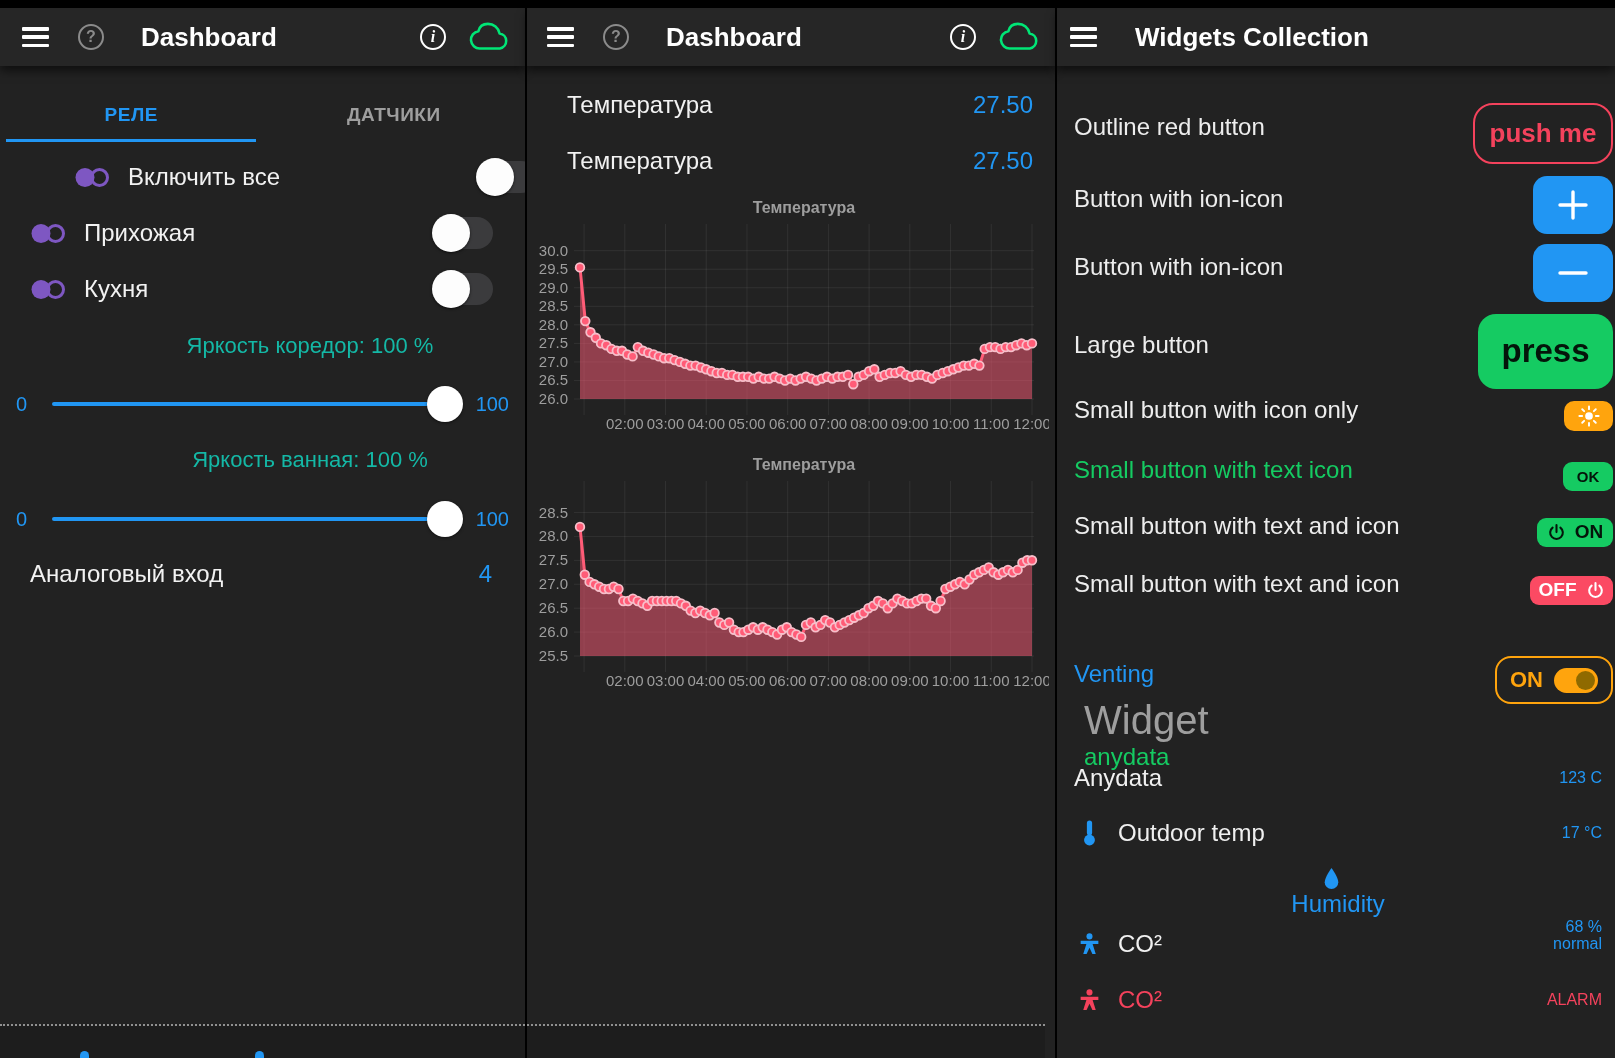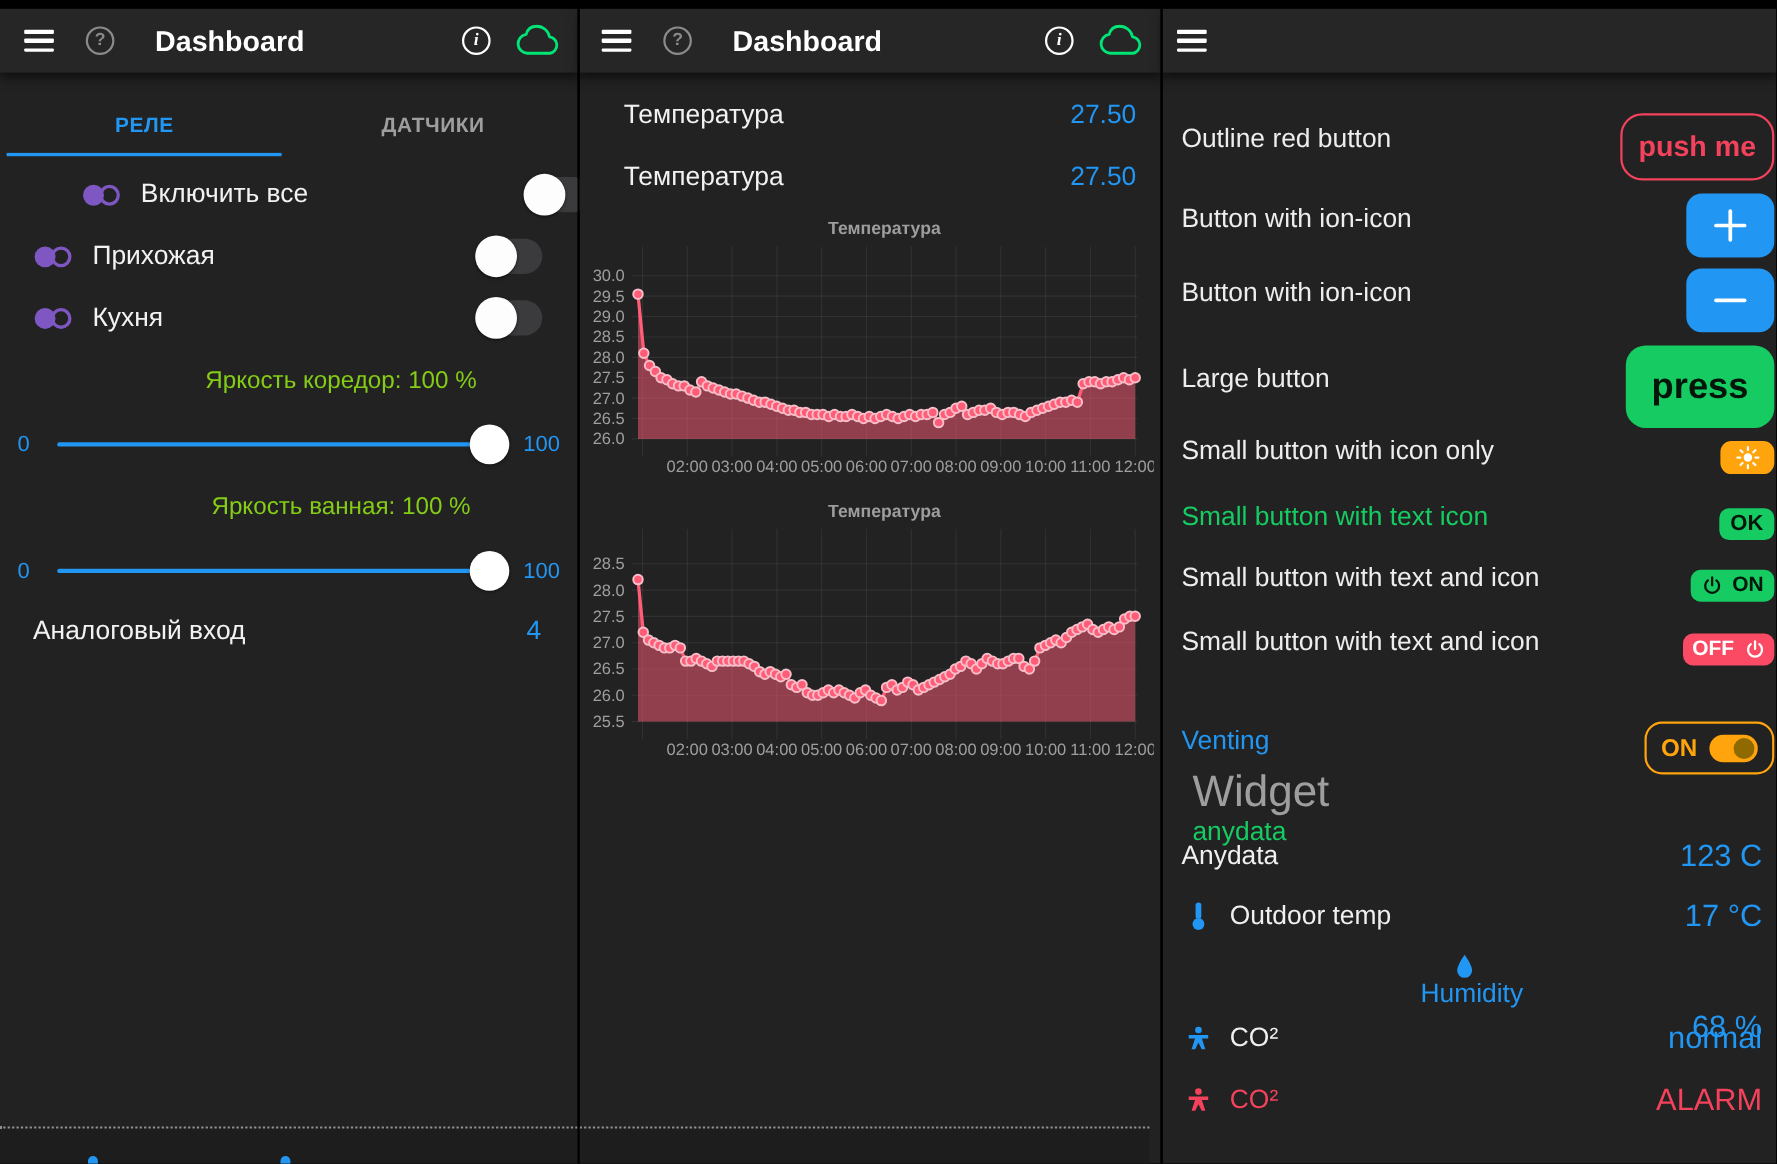--- a/index.html
+++ b/index.html
@@ -27,21 +27,21 @@
        letter-spacing:.5px;color:#9e9e9e;cursor:pointer;}
   .tab.active{color:#2196f3;}
   .tab-underline{position:absolute;left:6px;bottom:0;width:250px;height:3px;background:#2196f3;}
 
   .lrow{position:absolute;left:0;width:525px;height:56px;display:flex;align-items:center;
         padding:0 32px 0 30px;box-sizing:border-box;}
   .lrow .lab{font-size:24px;color:#f2f2f2;margin-left:17px;}
   .switch{margin-left:auto;width:58px;height:32px;background:#3b3b3d;border-radius:16px;position:relative;cursor:pointer;}
   .switch .knob{position:absolute;left:-3px;top:-3px;width:38px;height:38px;border-radius:50%;
                 background:#fdfdfd;box-shadow:0 1px 3px rgba(0,0,0,.6);}
-  .caption{position:absolute;left:0;width:620px;height:28px;text-align:center;font-size:22px;color:#84cc16;}
+  .caption{position:absolute;left:0;width:620px;height:28px;text-align:center;font-size:22px;color:#14b8a6;}
   .slider{position:absolute;left:16px;width:493px;height:40px;display:flex;align-items:center;}
   .smin{color:#2196f3;font-size:20px;width:28px;}
   .strack{flex:1;height:4px;background:#2196f3;border-radius:2px;position:relative;margin:0 8px;cursor:pointer;}
   .sknob{position:absolute;right:-4px;top:50%;transform:translateY(-50%);width:36px;height:36px;
          border-radius:50%;background:#fff;box-shadow:0 1px 3px rgba(0,0,0,.5);}
   .smax{color:#2196f3;font-size:20px;width:42px;text-align:right;}
   .vrow{position:absolute;display:flex;justify-content:space-between;align-items:center;box-sizing:border-box;}
   .vrow .lab{font-size:24px;color:#f2f2f2;}
   .vrow .val{font-size:24px;color:#2196f3;}
 
@@ -56,34 +56,34 @@
   .small-green{font-size:24px;color:#15cb62;margin-left:10px;}
   .wrow{position:absolute;left:17px;width:539px;display:flex;justify-content:space-between;align-items:center;box-sizing:border-box;}
   .wlabel{font-size:24px;color:#ededed;position:relative;top:-6px;}
   .wlabel.green{color:#15cb62;}
   .wlabel.blue{color:#2196f3;}
   .btn{display:flex;align-items:center;justify-content:center;box-sizing:border-box;cursor:pointer;flex:none;}
   .btn-outline-red{width:140px;height:61px;border:2px solid #f4425c;border-radius:20px;color:#f4425c;font-size:26px;font-weight:600;}
   .btn-blue{width:80px;height:58px;background:#2196f3;border-radius:14px;}
   .btn-press{width:135px;height:75px;background:#15cb62;border-radius:18px;color:#04150a;font-size:33px;font-weight:600;}
   .btn-sun{width:49px;height:30px;background:#ffa40d;border-radius:10px;}
-  .btn-ok{width:50px;height:29px;background:#15cb62;border-radius:9px;color:#04150a;font-size:20px;font-weight:bold;}
+  .btn-ok{width:50px;height:29px;background:#15cb62;border-radius:9px;color:#04150a;font-size:15px;font-weight:bold;}
   .btn-on{width:76px;height:29px;background:#15cb62;border-radius:9px;color:#04150a;font-size:19px;font-weight:bold;gap:9px;}
   .btn-off{width:83px;height:29px;background:#fb4a63;border-radius:9px;color:#fff;font-size:19px;font-weight:bold;gap:9px;}
   .venting-box{width:118px;height:48px;border:2.5px solid #ffa40d;border-radius:16px;display:flex;
                align-items:center;justify-content:center;gap:11px;box-sizing:border-box;cursor:pointer;}
   .venting-on{color:#ffa40d;font-size:22px;font-weight:bold;}
   .mini-toggle{width:44px;height:25px;background:#ffa40d;border-radius:13px;position:relative;}
   .mini-toggle .mknob{position:absolute;right:3px;top:3px;width:19px;height:19px;border-radius:50%;background:#8f6a00;}
   .section-heading{position:absolute;left:17px;height:44px;display:flex;align-items:baseline;flex-direction:column;}
   .drow{position:absolute;left:17px;width:528px;display:flex;align-items:center;box-sizing:border-box;}
   .drow .dlabel{font-size:24px;color:#f0f0f0;}
   .drow .dlabel.blue{color:#2196f3;}
   .drow .dlabel.red{color:#f4425c;}
-  .drow .dvalue{margin-left:auto;font-size:28px;color:#2196f3;}
+  .drow .dvalue{margin-left:auto;font-size:16px;color:#2196f3;}
   .drow .dvalue.red{color:#f4425c;text-align:center;}
   .drow .dicon{width:30px;margin-right:14px;display:flex;justify-content:center;}
 
   
   .dotted-line{position:absolute;left:0;top:1024px;width:1045px;border-top:2px dotted rgba(255,255,255,.5);z-index:4;}
   .under-strip{position:absolute;left:0;top:1026px;width:1045px;height:32px;background:#1d1d1d;z-index:3;}
   .blue-dot{position:absolute;top:1051px;width:9px;height:10px;border-radius:5px 5px 0 0;background:#2196f3;z-index:5;}
 </style>
 </head>
 <body>
@@ -474,20 +474,21 @@
 
   <div class="vsep" style="left:1055px;"></div>
 
   <div class="panel" style="left:1057px;width:558px;">
     <header class="appbar" style="padding-left:13px;">
       <div class="burger">
           <span></span>
           <span></span>
           <span></span>
         </div>
+      <div class="title" style="margin-left:38px;">Widgets Collection</div>
     </header>
 
     <div class="clipped-heading">
       
     </div>
 
     <div class="wrow" style="top:101px;height:64px;">
       <span class="wlabel">Outline red button</span>
       <div class="btn btn-outline-red">push me</div>
     </div>

